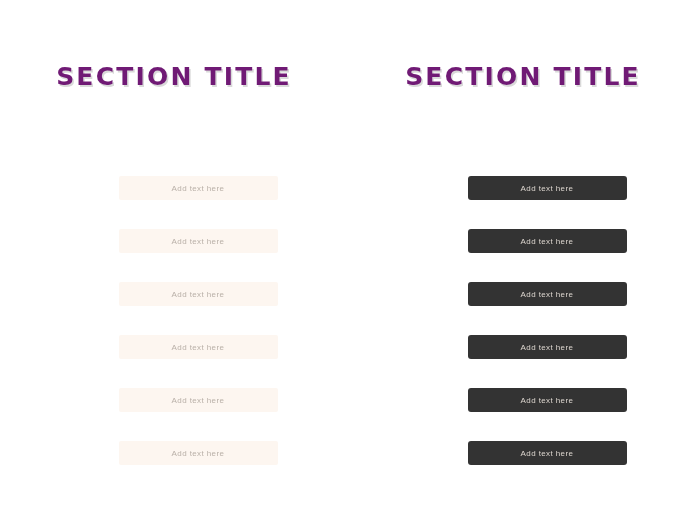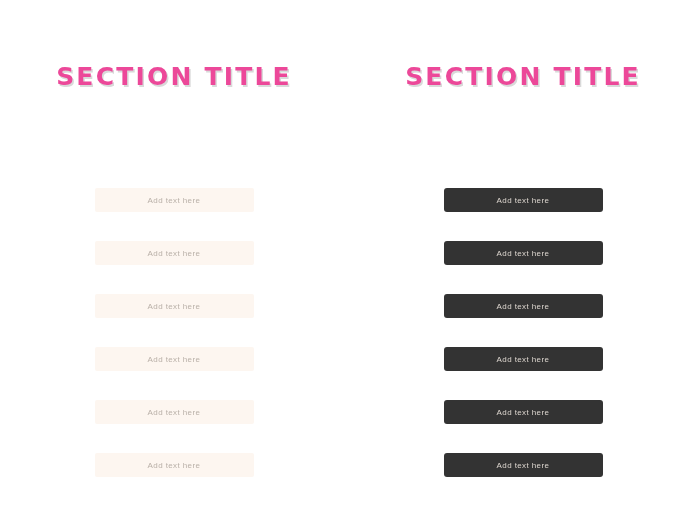--- a/index.html
+++ b/index.html
@@ -34,28 +34,29 @@
   }
   .section-title {
     position: absolute;
     top: 62px;
     width: 100%;
     text-align: center;
     font-family: "DejaVu Sans", sans-serif;
     font-weight: bold;
     font-size: 25px;
     letter-spacing: 2.2px;
-    color: #ec4899;
+    color: #701a75;
     text-shadow: 1.5px 1.5px 0 #d9d9d9;
     white-space: nowrap;
   }
   .items {
     position: absolute;
-    top: 188px;
+    top: 176px;
     width: 100%;
+    padding-left: 24px;
   }
   .item {
     box-sizing: border-box;
     width: 159px;
     height: 24px;
     margin: 0 auto 29px auto;
     display: flex;
     align-items: center;
     justify-content: center;
     font-size: 8px;

